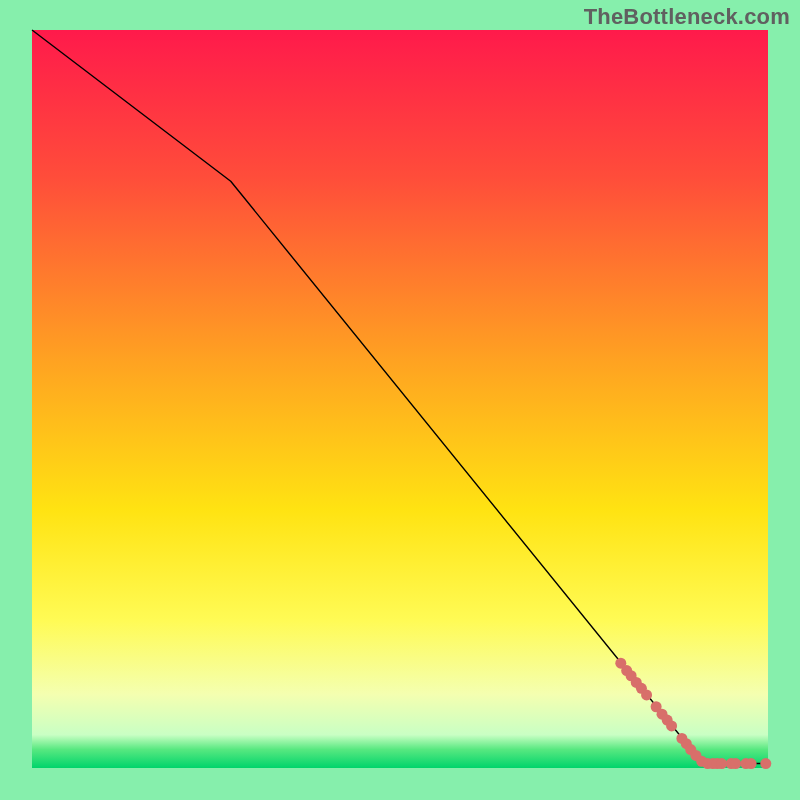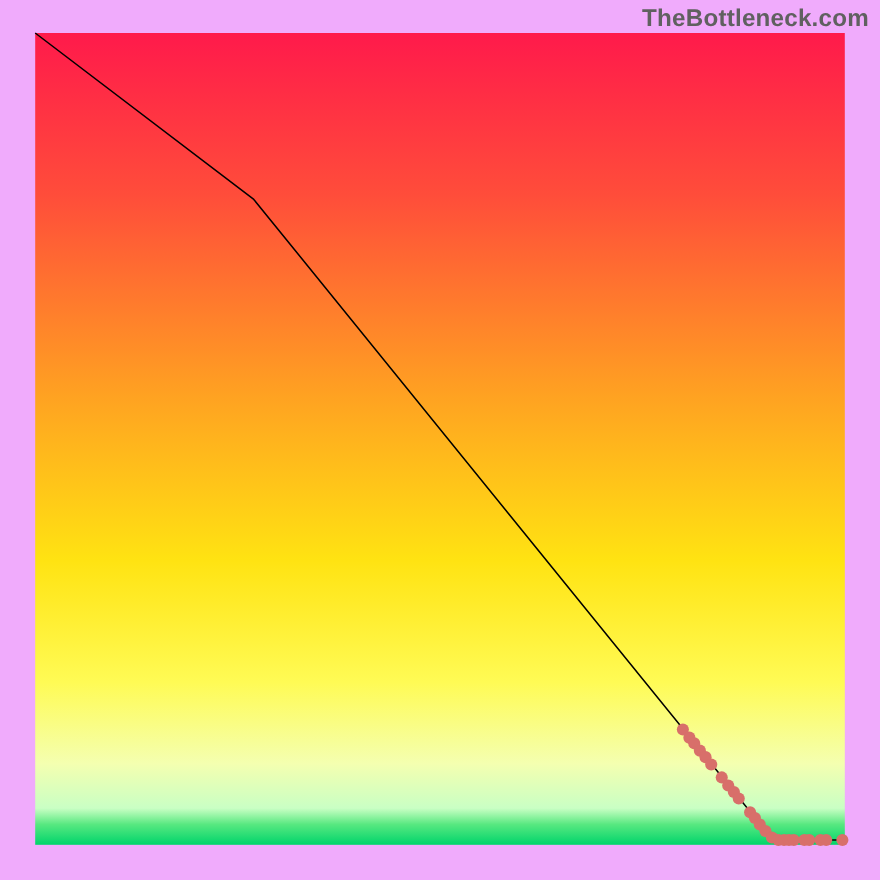--- a/index.html
+++ b/index.html
@@ -1,21 +1,21 @@
 <!DOCTYPE html>
 <html><head>
 <meta charset="utf-8">
 <style>
   * { margin: 0; padding: 0; box-sizing: border-box; }
   html, body { width: 800px; height: 800px; overflow: hidden; background: #000; }
   .stage {
     position: relative;
     width: 800px;
     height: 800px;
-    background: #f0abfc;
+    background: #86efac;
   }
   .watermark {
     position: absolute;
     top: 4px;
     right: 10px;
     font-family: Arial, Helvetica, sans-serif;
     font-size: 22px;
     font-weight: 600;
     color: #606060;
     letter-spacing: 0.2px;

